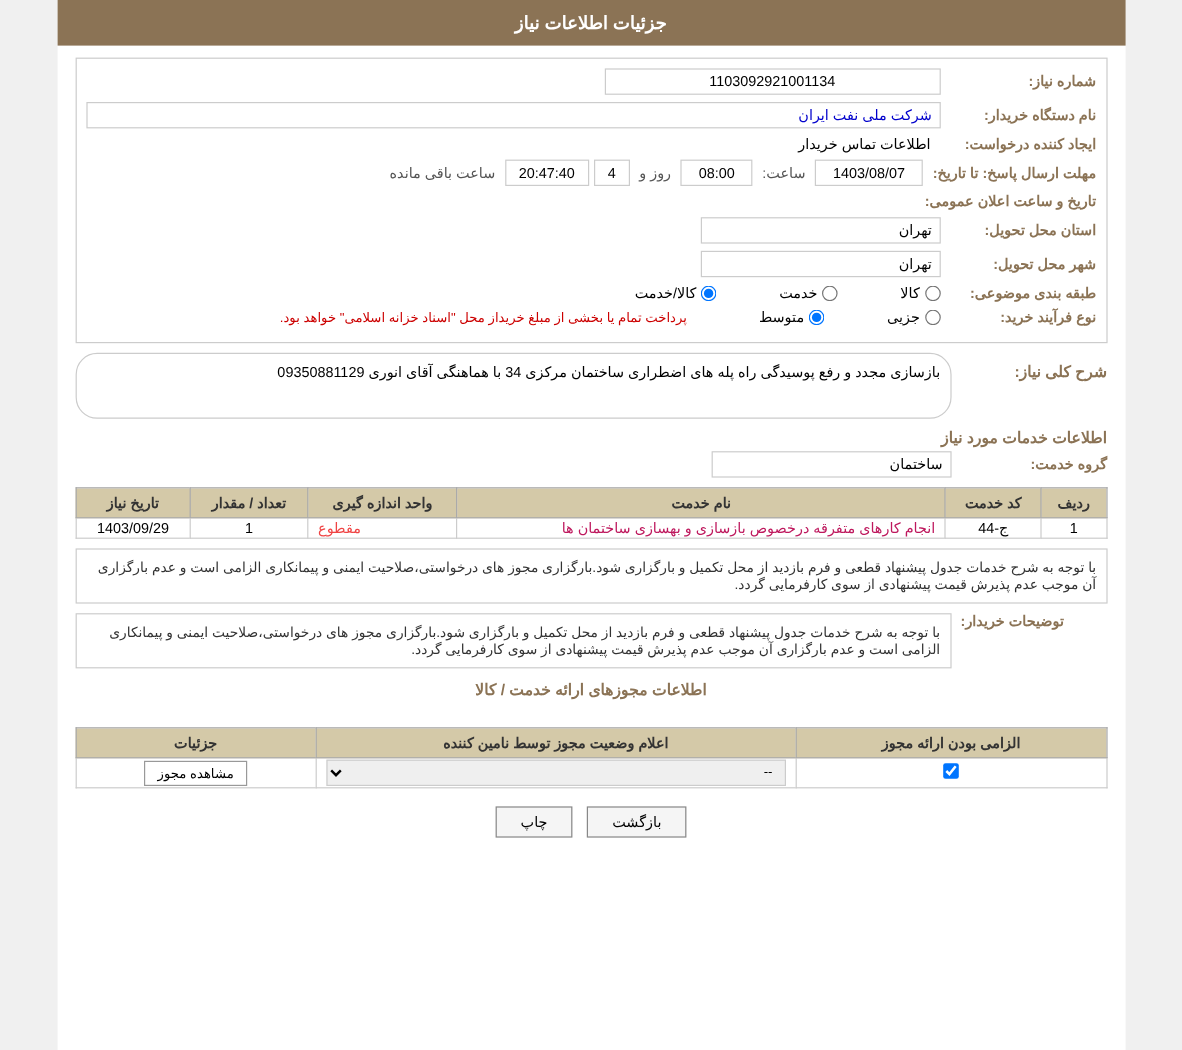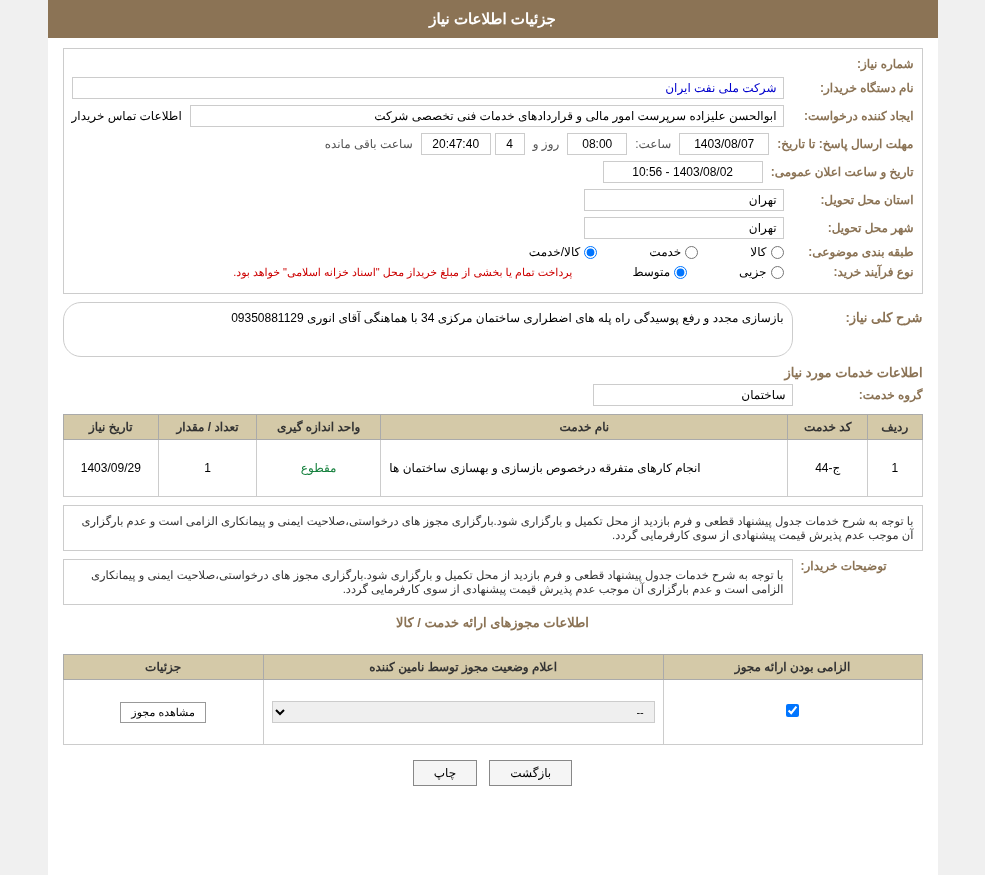--- a/index.html
+++ b/index.html
@@ -115,21 +115,21 @@
       background: #d4c9a8;
       border: 1px solid #aaa;
       padding: 5px 8px;
       text-align: center;
       font-weight: bold;
       color: #333;
       margin-left: 44px;
     }
     td {
       border: 1px solid #ccc;
-      padding: 21px 8px;
+      padding: 1px 8px;
       text-align: center;
       background: #fff;
     }
     .note-box {
       border: 1px solid #ccc;
       padding: 8px;
       text-align: right;
       direction: rtl;
       background: #fff;
       margin: 8px 0;
@@ -198,27 +198,27 @@
       font-family: Tahoma, Arial, sans-serif;
       font-size: 12px;
       cursor: pointer;
       border: 1px solid #888;
       background: #f5f5f5;
     }
     .row-num {
       text-align: center;
     }
     .service-name-cell {
+      text-align: right;
+      color: #be185d;
+      margin-left: 40px;
+    }
+    .unit-cell {
       text-align: left;
-      color: #000000;
-      margin-left: 40px;
-    }
-    .unit-cell {
-      text-align: center;
-      color: #15803d;
+      color: #ef4444;
     }
     .inline-label {
       color: #555;
       margin: 0 4px;
       white-space: nowrap;
     }
   </style>
 </head>
 <body>
 
@@ -227,49 +227,48 @@
   <div class="header-bar">
     <span>جزئیات اطلاعات نیاز</span>
   </div>
 
   <div class="content">
 
     <div class="form-section">
 
       <div class="form-row">
         <span class="label">شماره نیاز:</span>
+        <div class="value-box" style="max-width:280px; text-align:center;">1103092921001134</div>
       </div>
 
       <div class="form-row">
         <span class="label">نام دستگاه خریدار:</span>
         <div class="value-box value-box-blue">شرکت ملی نفت ایران</div>
       </div>
 
       <div class="form-row">
         <span class="label">ایجاد کننده درخواست:</span>
-        <div class="value-box">ابوالحسن علیزاده سرپرست امور مالی و قراردادهای خدمات فنی تخصصی شرکت</div>
         <span class="value-box-link" style="margin-right:8px; white-space:nowrap; border:none; color:#000000; cursor:pointer;">اطلاعات تماس خریدار</span>
       </div>
 
       <div class="form-row">
         <span class="label">مهلت ارسال پاسخ: تا تاریخ:</span>
         <div class="date-time-row">
           <div class="small-box" style="min-width:90px;">1403/08/07</div>
           <span class="inline-label">ساعت:</span>
           <div class="small-box" style="min-width:60px;">08:00</div>
           <span class="inline-label">روز و</span>
           <div class="small-box" style="min-width:30px;">4</div>
           <div class="small-box" style="min-width:70px;">20:47:40</div>
           <span class="inline-label">ساعت باقی مانده</span>
         </div>
       </div>
 
       <div class="form-row">
         <span class="label">تاریخ و ساعت اعلان عمومی:</span>
-        <div class="small-box" style="min-width:160px; text-align:center;">1403/08/02 - 10:56</div>
       </div>
 
       <div class="form-row">
         <span class="label">استان محل تحویل:</span>
         <div class="value-box" style="max-width:200px;">تهران</div>
       </div>
 
       <div class="form-row">
         <span class="label">شهر محل تحویل:</span>
         <div class="value-box" style="max-width:200px;">تهران</div>

